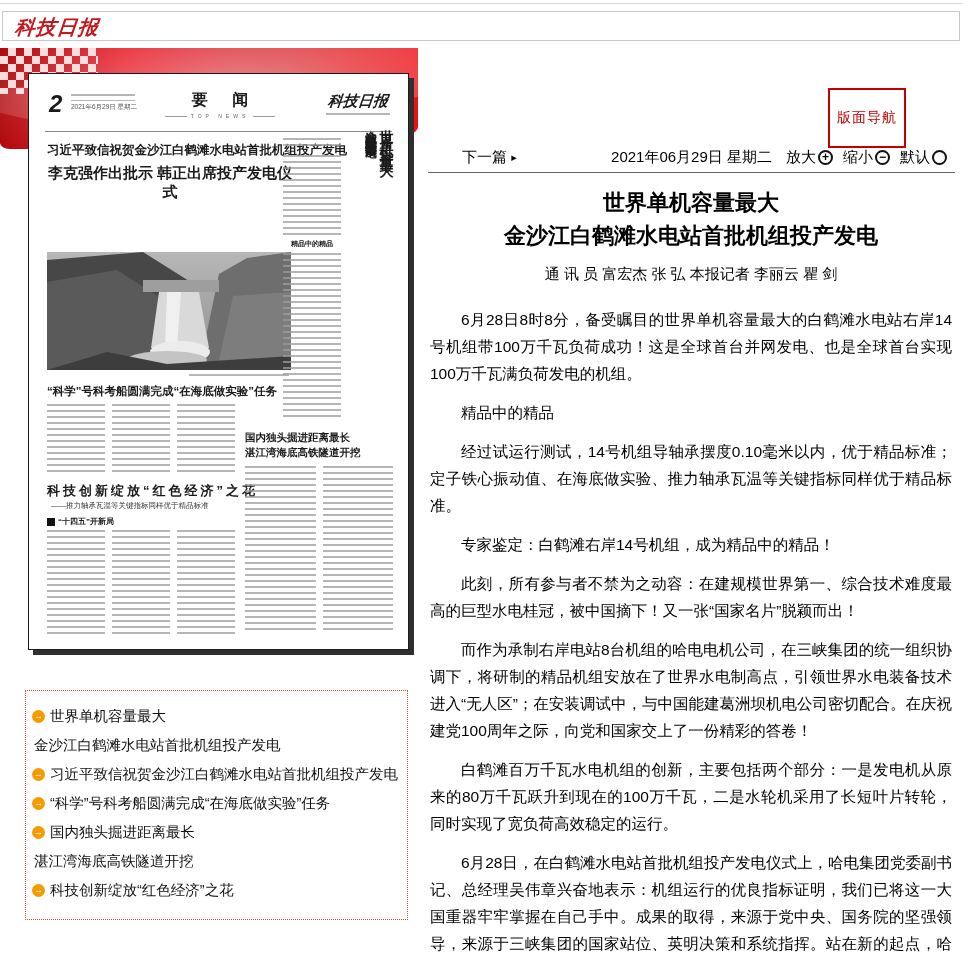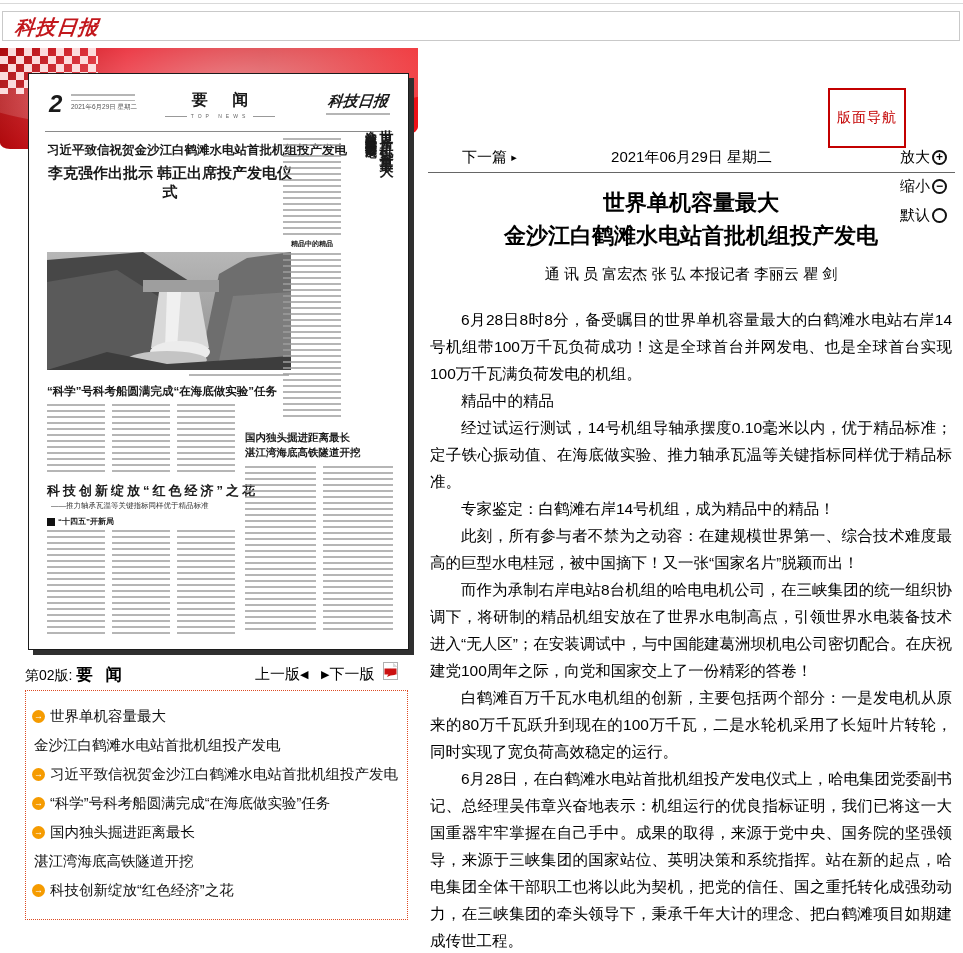--- a/index.html
+++ b/index.html
@@ -104,31 +104,31 @@
   .bullet { width:13px; height:13px; border-radius:50%; background:#f59b00; color:#fff; font-size:9px;
             line-height:13px; text-align:center; font-weight:bold; margin-right:5px; flex:0 0 13px; }
   .list-item.cont { padding-left:2px; }
 
   
   .layout-nav-btn { position:absolute; left:828px; top:88px; border:2px solid #c30000; color:#c30000;
                     font-size:14px; padding:19px 7px; letter-spacing:1px; background:#fff; cursor:pointer; }
   .toolbar { position:absolute; left:428px; top:148px; width:527px; height:20px; font-size:15px; }
   .next-article { position:absolute; left:34px; top:0; cursor:pointer; }
   .toolbar-date { position:absolute; left:0; width:100%; text-align:center; top:0; }
-  .zoom-ctrls { position:absolute; right:8px; top:0; display:flex; gap:10px;flex-direction:column; }
+  .zoom-ctrls { position:absolute; right:8px; top:0; display:flex; gap:10px; }
   .zoom-ctrl { display:flex; align-items:center; gap:2px; cursor:pointer; }
   .zi { display:inline-block; width:15px; height:15px; border:2px solid #111; border-radius:50%;
         font-size:12px; font-weight:bold; line-height:11px; text-align:center; }
   .toolbar-rule { position:absolute; left:428px; top:172px; width:527px; height:1px; background:#666; }
 
   .article { position:absolute; left:430px; top:186px; width:522px; height:767px; overflow:hidden; }
   .article-title { text-align:center; font-size:22px; font-weight:bold; line-height:33px; }
   .article-byline { text-align:center; font-size:15px; margin-top:13px; }
   .article-body { margin-top:22px; font-size:15.5px; line-height:27px; text-align:justify; }
-  .article-body p { text-indent:2em; }
+  .article-body p { text-indent:2em;margin-top:12px; }
 </style>
 </head>
 <body>
 
 <div class="screen">
 
   <div class="top-line"></div>
 
   <div class="site-header">
     <div class="masthead">科技日报</div>
@@ -209,34 +209,20 @@
       <div class="ptext" style="height:168px"></div>
       <div class="ptext" style="height:168px"></div>
     </div>
 
     <div class="tp-vert">
       <span class="tp-vert1">世界单机容量最大</span>
       <span class="tp-vert2">金沙江白鹤滩水电站首批机组投产发电</span>
     </div>
   </div>
 
-  <div class="page-nav">
-    <div class="page-label">
-      <span>第02版:</span>
-      <span class="page-name">要 闻</span>
-    </div>
-    <span class="prev-page"><span>上一版</span><span class="nav-arrow">◀</span></span>
-    <span class="next-page"><span class="nav-arrow">▶</span><span>下一版</span></span>
-    <svg class="pdf-icon" viewBox="0 0 15 18">
-      <rect x="0.5" y="0.5" width="14" height="17" fill="#fff" stroke="#b0b0b0"></rect>
-      <polygon points="10,0.5 14.5,5 10,5" fill="#d8d8d8"></polygon>
-      <rect x="1.5" y="6.5" width="12" height="6" fill="#cc1111"></rect>
-      <path d="M4 15 C6 11 8 8 7.5 6.5 C9 9 11 12 12.5 13 C10 12.6 6.5 13.6 4 15 Z" fill="#cc1111"></path>
-    </svg>
-  </div>
 
   <div class="article-list">
     <div class="list-item">
       <span class="bullet">→</span>
       <span>世界单机容量最大</span>
     </div>
     <div class="list-item cont">
       <span>金沙江白鹤滩水电站首批机组投产发电</span>
     </div>
     <div class="list-item">

